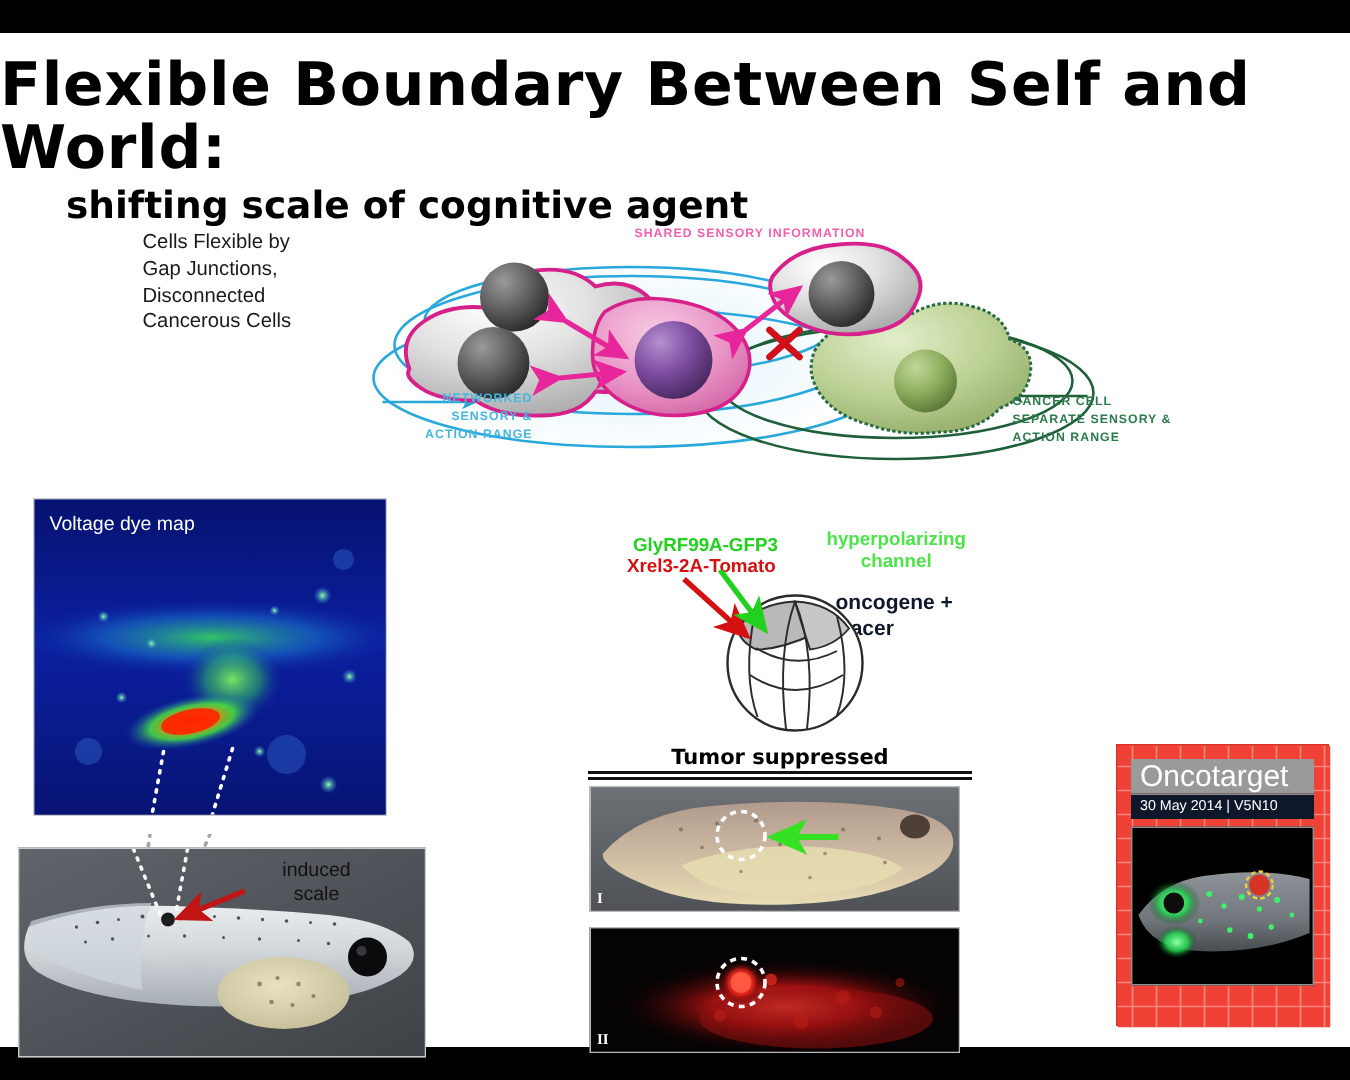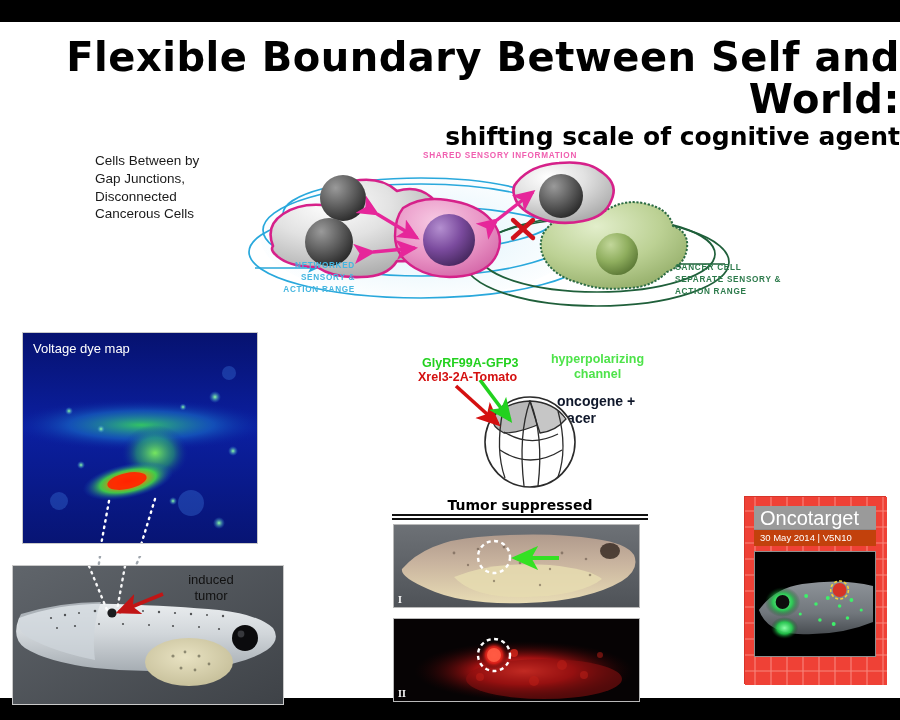--- a/index.html
+++ b/index.html
@@ -10,21 +10,21 @@
   .letterbox { position:absolute; left:0; width:900px; background:#000; }
   #bar-top { top:0; height:22px; }
   #bar-bottom { top:698px; height:22px; }
 
   #canvas {
     position:absolute; left:0; top:22px; width:900px; height:676px;
     background:#ffffff;
   }
 
   
-  #title-block { position:absolute; left:0; top:14px; width:900px; text-align:right; }
+  #title-block { position:absolute; left:0; top:14px; width:900px; text-align:left; }
   #title-main {
     font-size:40px; font-weight:bold; color:#000; letter-spacing:.5px;
     font-family:"DejaVu Sans", sans-serif; line-height:1.05;
   }
   #title-sub {
     font-size:25px; font-weight:bold; color:#000; margin-top:4px;
     font-family:"DejaVu Sans", sans-serif; line-height:1.05;margin-left:44px;
   }
 
   
@@ -96,21 +96,21 @@
   
   #oncotarget {
     position:absolute; left:744px; top:474px; width:142px; height:188px;
     background:#ef4136; padding:9px; border:1px solid #d8342a;
   }
   #onco-inner { position:relative; width:100%; height:100%; }
   #onco-title-bar {
     background:#9a9a9a; padding:2px 6px 1px 6px;
   }
   #onco-title { color:#fff; font-size:20px; line-height:1; font-family:"Liberation Sans", sans-serif; }
-  #onco-date-bar { background:#c2410c; padding:2px 6px 3px 6px; border-top:1px solid #8c8c8c; }
+  #onco-date-bar { background:#0f172a; padding:2px 6px 3px 6px; border-top:1px solid #8c8c8c; }
   #onco-date { color:#fff; font-size:9.5px; }
   #onco-img {
     margin-top:5px; width:100%; height:106px; background:#000;
     border:1px solid #8f8f8f; position:relative; overflow:hidden;
   }
 </style>
 </head>
 <body>
 
 <div id="slide">
@@ -119,21 +119,21 @@
   <div class="letterbox" id="bar-bottom"></div>
 
   <div id="canvas">
 
     <div id="title-block">
       <div id="title-main">Flexible Boundary Between Self and World:</div>
       <div id="title-sub">shifting scale of cognitive agent</div>
     </div>
 
     <div id="cells-caption">
-      <div>Cells Between by</div>
+      <div>Cells Flexible by</div>
       <div>Gap Junctions,</div>
       <div>Disconnected</div>
       <div>Cancerous Cells</div>
     </div>
 
     <div id="cell-diagram">
 
       <svg id="cell-svg" width="600" height="180" viewBox="0 0 600 180">
         <defs>
           <radialGradient id="gCellBody" cx="35%" cy="25%" r="80%">
@@ -377,21 +377,21 @@
           <marker id="mRed" markerWidth="7" markerHeight="7" refX="5.8" refY="3" orient="auto">
             <path d="M0,0 L6.8,3 L0,6 L1.7,3 Z" fill="#c11515"></path>
           </marker>
         </defs>
         <line x1="150" y1="28" x2="106" y2="46" stroke="#c11515" stroke-width="3.6" marker-end="url(#mRed)"></line>
       </svg>
     </div>
 
     <div id="induced-label">
       <div>induced</div>
-      <div>tumor</div>
+      <div>scale</div>
     </div>
 
     <div class="ctr-lbl" id="lbl-glyr">GlyRF99A-GFP3</div>
     <div class="ctr-lbl" id="lbl-xrel">Xrel3-2A-Tomato</div>
 
     <div class="ctr-lbl" id="lbl-hyper">
       <div>hyperpolarizing</div>
       <div>channel</div>
     </div>
 

